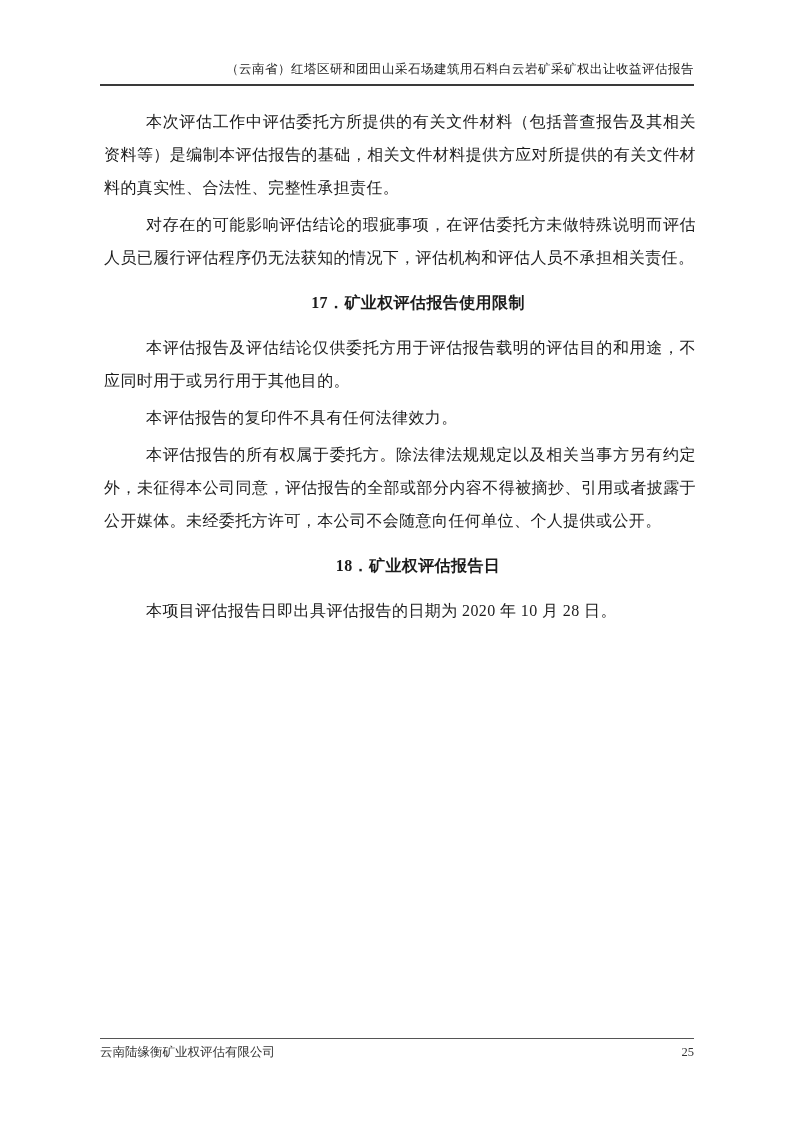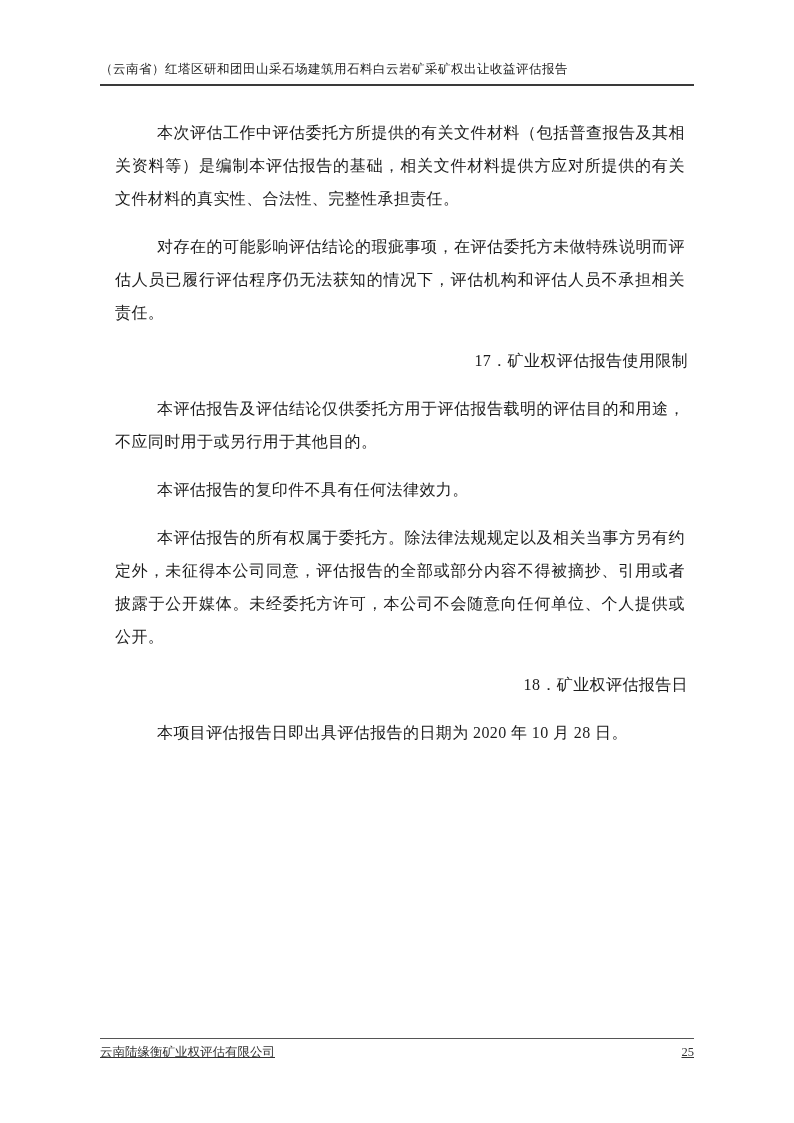--- a/index.html
+++ b/index.html
@@ -17,63 +17,62 @@
     overflow: hidden;
   }
   
   .page-header {
     position: absolute;
     left: 100px;
     top: 60px;
     width: 594px;
     padding-bottom: 6px;
     border-bottom: 2px solid #3a3a3a;
-    text-align: left;
+    text-align: right;
     font-size: 12.5px;
     line-height: 18px;
     letter-spacing: 0.5px;
     color: #222222;
   }
   
   .document-body {
     position: absolute;
     left: 100px;
     top: 101px;
     width: 600px;
     font-size: 16px;
     line-height: 33px;
     text-align: justify;
     letter-spacing: 0.4px;
     color: #1c1c1c;
   }
   .document-body .para {
-    margin: 15px;
+    margin: 4px;
     text-indent: 42px;
   }
   .document-body .heading {
     margin: 12px;
     text-indent: 36px;
-    font-weight: normal;
-    text-align: right;
+    font-weight: bold;
+    text-align: center;
   }
   
   .page-footer {
     position: absolute;
     left: 100px;
     top: 1038px;
     width: 594px;
     border-top: 1.5px solid #555555;
     padding-top: 5px;
     display: flex;
     justify-content: space-between;
     align-items: baseline;
     font-size: 12.5px;
     line-height: 16px;
     color: #333333;
-    text-decoration: underline;
   }
 </style>
 </head>
 <body>
 
 <div class="page">
 
   <div class="page-header">
     <span>（云南省）红塔区研和团田山采石场建筑用石料白云岩矿采矿权出让收益评估报告</span>
   </div>

